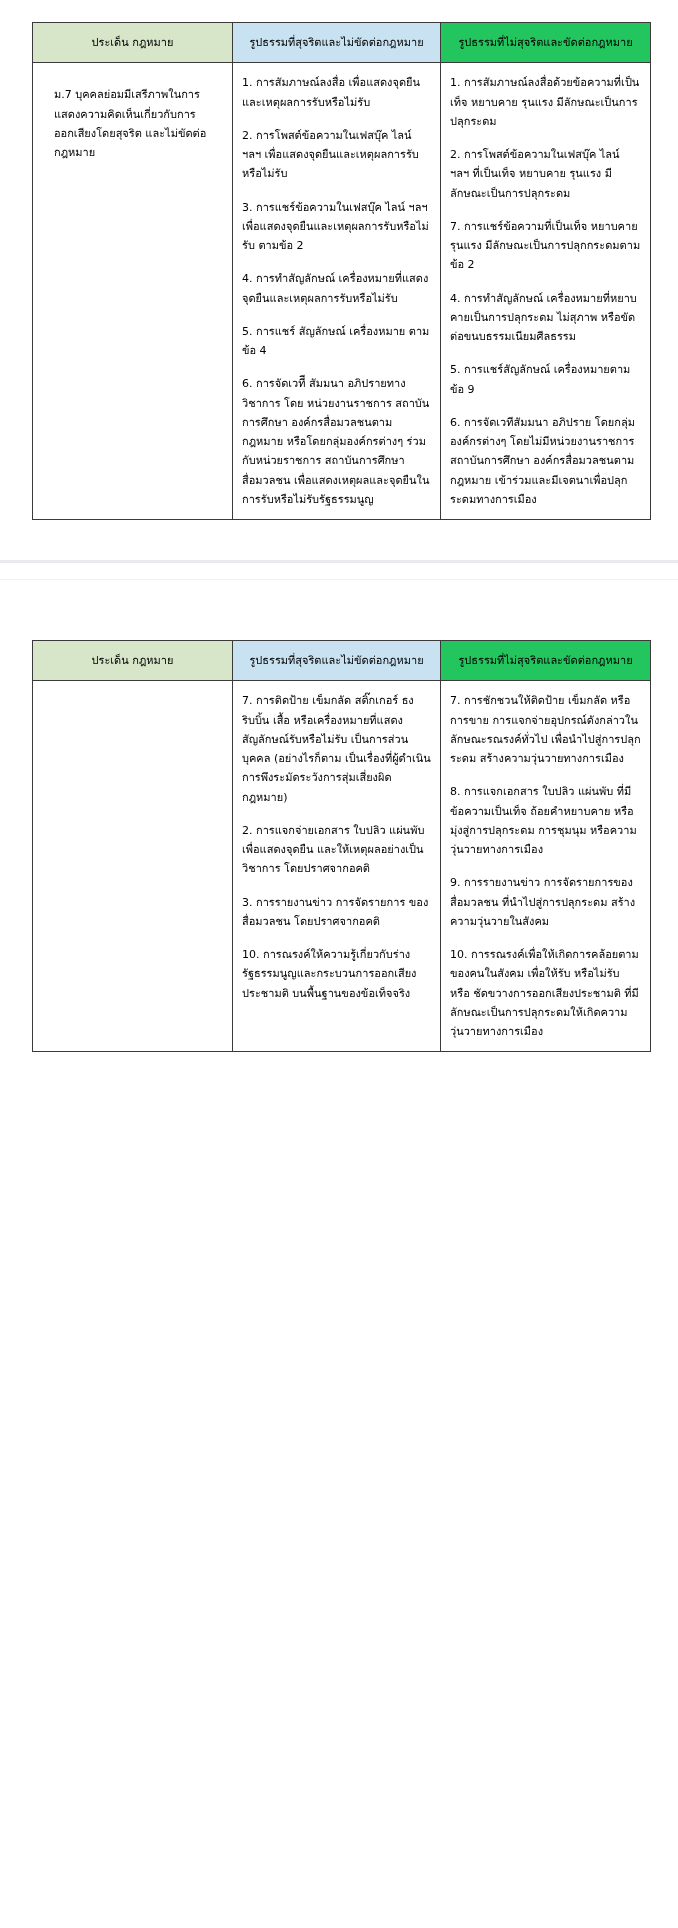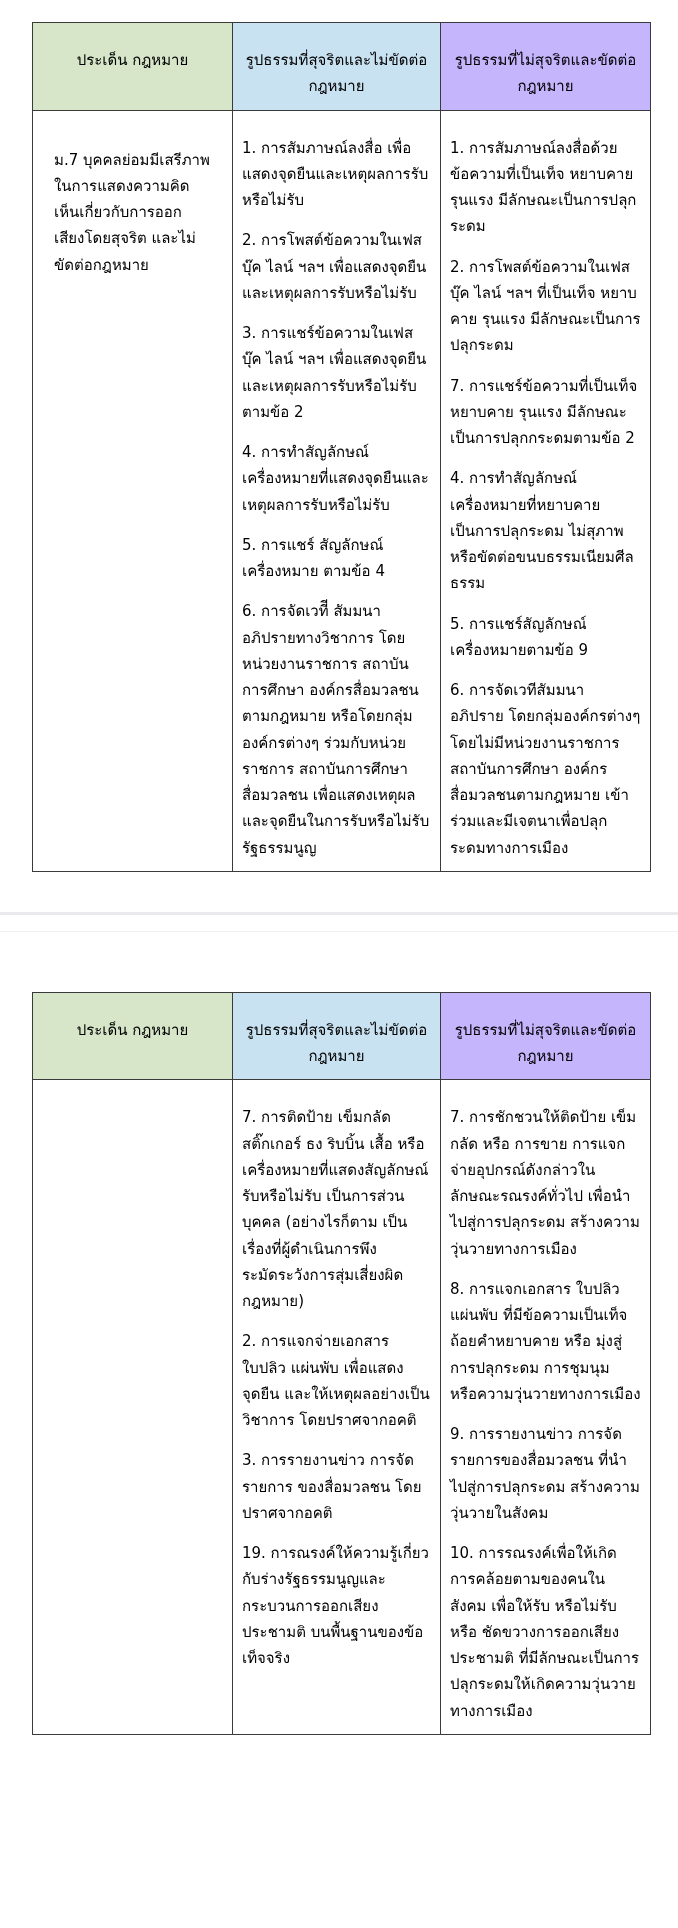--- a/index.html
+++ b/index.html
@@ -31,38 +31,38 @@
   }
   table.doc {
     border-collapse: collapse;
     table-layout: fixed;
     width: 618px;
     background: #ffffff;
   }
   table.doc td, table.doc th {
     border: 1px solid #3a3a3a;
     vertical-align: top;
-    padding: 24px 9px 10px 9px;
-    font-size: 15px;
+    padding: 10px 9px 10px 9px;
+    font-size: 11px;
     line-height: 1.75;
     font-weight: normal;
   }
   col.c1 { width: 200px; }
   col.c2 { width: 208px; }
   col.c3 { width: 210px; }
   th.head {
     text-align: center;
     font-size: 11.6px;
     line-height: 1.7;
     padding: 9px 6px 10px 6px;
     vertical-align: middle;
   }
   th.h1 { background: #d7e6c8; }
   th.h2 { background: #c9e2f2; }
-  th.h3 { background: #c4b5fd; }
+  th.h3 { background: #22c55e; }
   td.cell p {
     margin: 0 0 14px 0;
   }
   td.cell p:last-child {
     margin-bottom: 0;
   }
   td.issue p {
     margin: 12px;
   }
   td.empty {
@@ -128,21 +128,21 @@
         <th class="head h3">รูปธรรมที่ไม่สุจริตและขัดต่อกฎหมาย</th>
       </tr>
     </thead>
     <tbody>
       <tr>
         <td class="cell issue empty"></td>
         <td class="cell">
           <p>7. การติดป้าย เข็มกลัด สติ๊กเกอร์ ธง ริบบิ้น เสื้อ หรือเครื่องหมายที่แสดงสัญลักษณ์รับหรือไม่รับ เป็นการส่วนบุคคล (อย่างไรก็ตาม เป็นเรื่องที่ผู้ดำเนินการพึงระมัดระวังการสุ่มเสี่ยงผิดกฎหมาย)</p>
           <p>2. การแจกจ่ายเอกสาร ใบปลิว แผ่นพับ เพื่อแสดงจุดยืน และให้เหตุผลอย่างเป็นวิชาการ โดยปราศจากอคติ</p>
           <p>3.  การรายงานข่าว  การจัดรายการ ของสื่อมวลชน โดยปราศจากอคติ</p>
-          <p>19. การณรงค์ให้ความรู้เกี่ยวกับร่างรัฐธรรมนูญและกระบวนการออกเสียงประชามติ บนพื้นฐานของข้อเท็จจริง</p>
+          <p>10. การณรงค์ให้ความรู้เกี่ยวกับร่างรัฐธรรมนูญและกระบวนการออกเสียงประชามติ บนพื้นฐานของข้อเท็จจริง</p>
         </td>
         <td class="cell">
           <p>7. การชักชวนให้ติดป้าย เข็มกลัด หรือ การขาย  การแจกจ่ายอุปกรณ์ดังกล่าวในลักษณะรณรงค์ทั่วไป เพื่อนำไปสู่การปลุกระดม สร้างความวุ่นวายทางการเมือง</p>
           <p>8. การแจกเอกสาร ใบปลิว แผ่นพับ ที่มีข้อความเป็นเท็จ ถ้อยคำหยาบคาย หรือ มุ่งสู่การปลุกระดม การชุมนุม หรือความวุ่นวายทางการเมือง</p>
           <p>9. การรายงานข่าว การจัดรายการของสื่อมวลชน ที่นำไปสู่การปลุกระดม สร้างความวุ่นวายในสังคม</p>
           <p>10. การรณรงค์เพื่อให้เกิดการคล้อยตามของคนในสังคม เพื่อให้รับ หรือไม่รับ หรือ ชัดขวางการออกเสียงประชามติ  ที่มีลักษณะเป็นการปลุกระดมให้เกิดความวุ่นวายทางการเมือง</p>
         </td>
       </tr>
     </tbody>
   </table>

